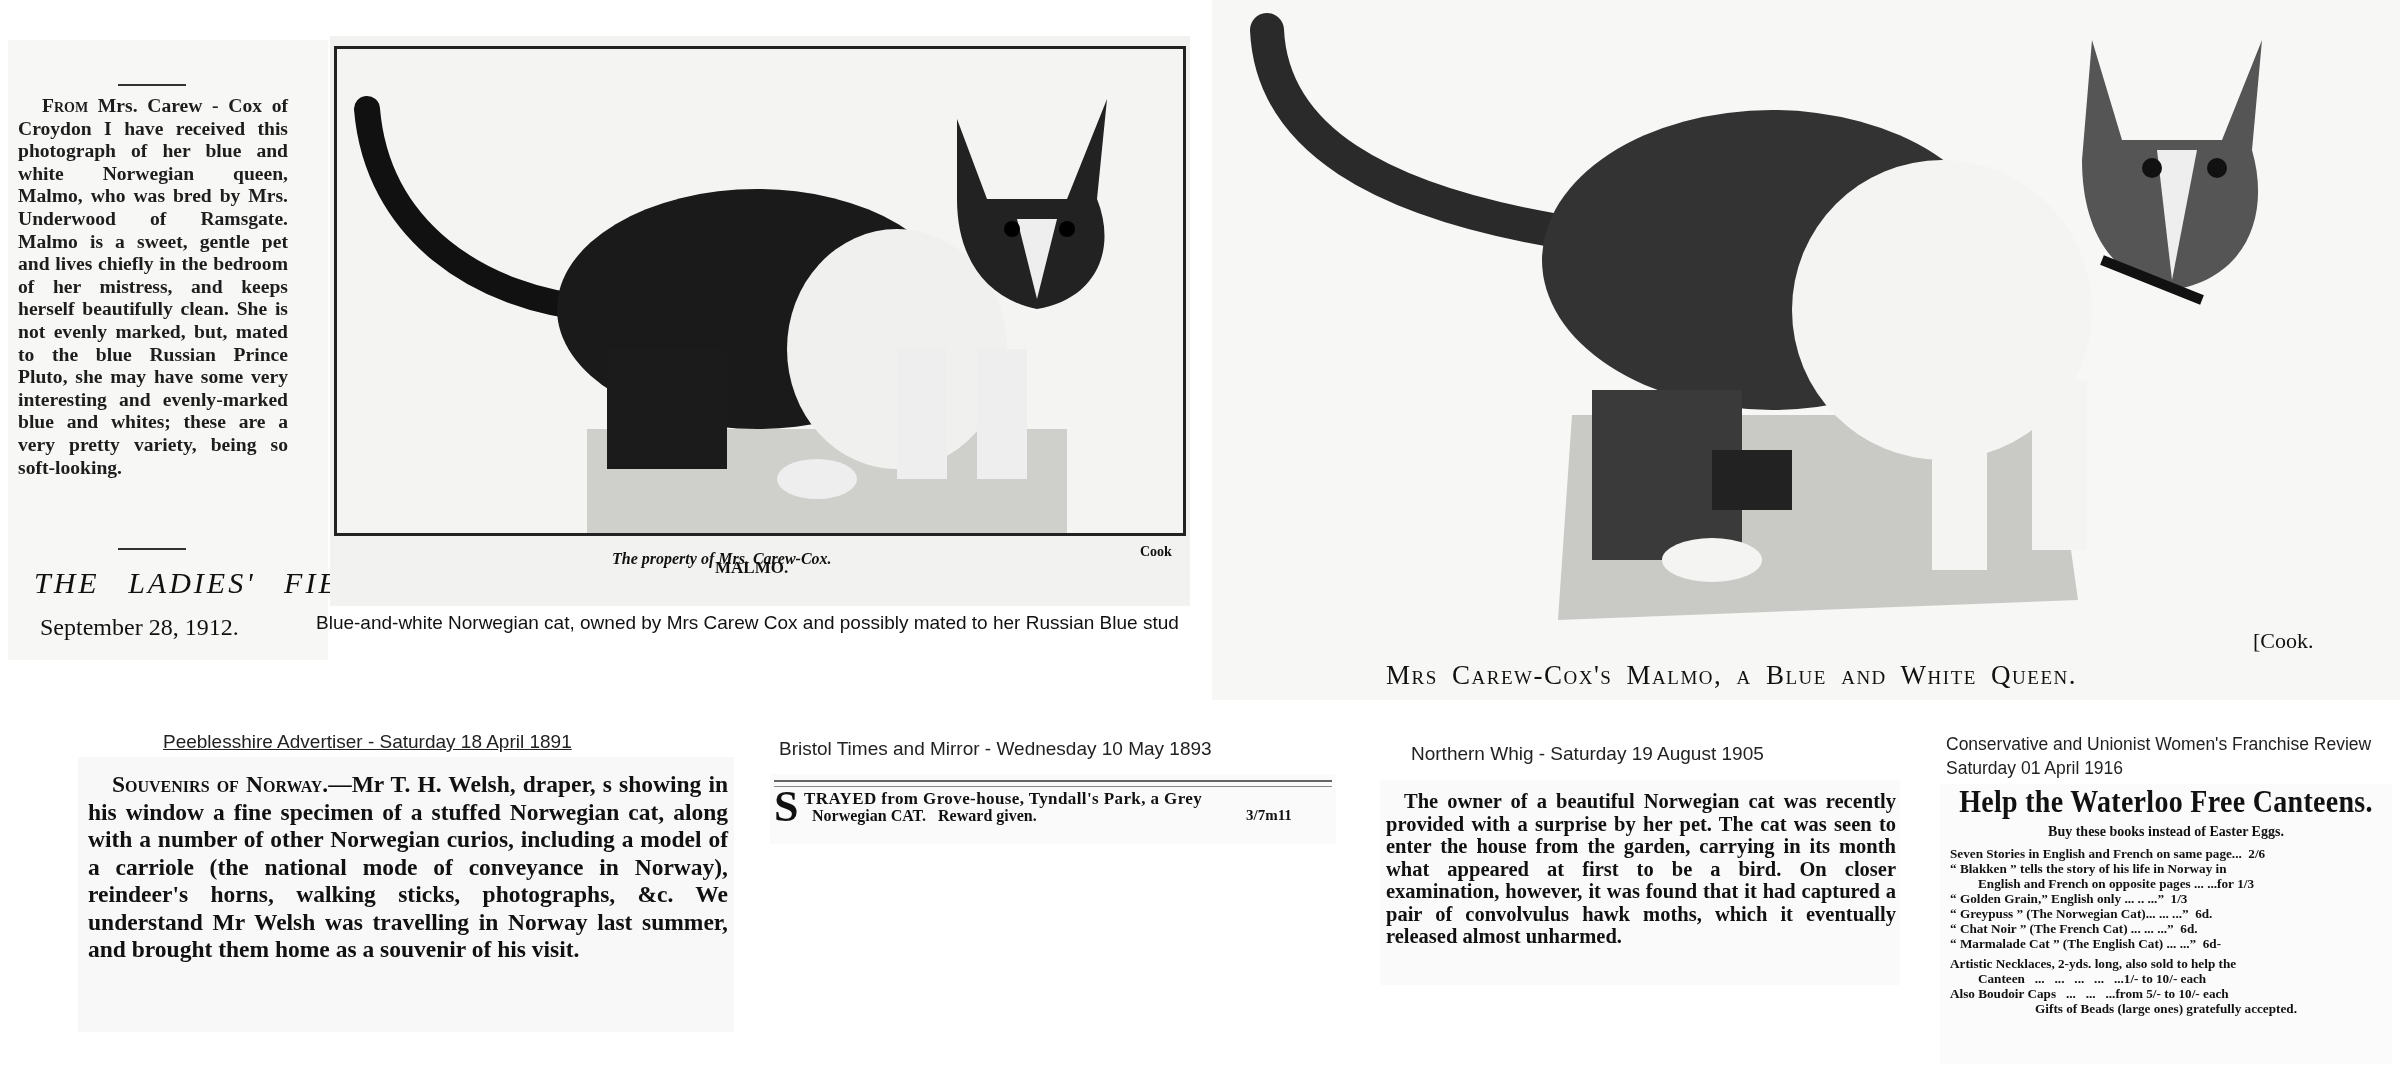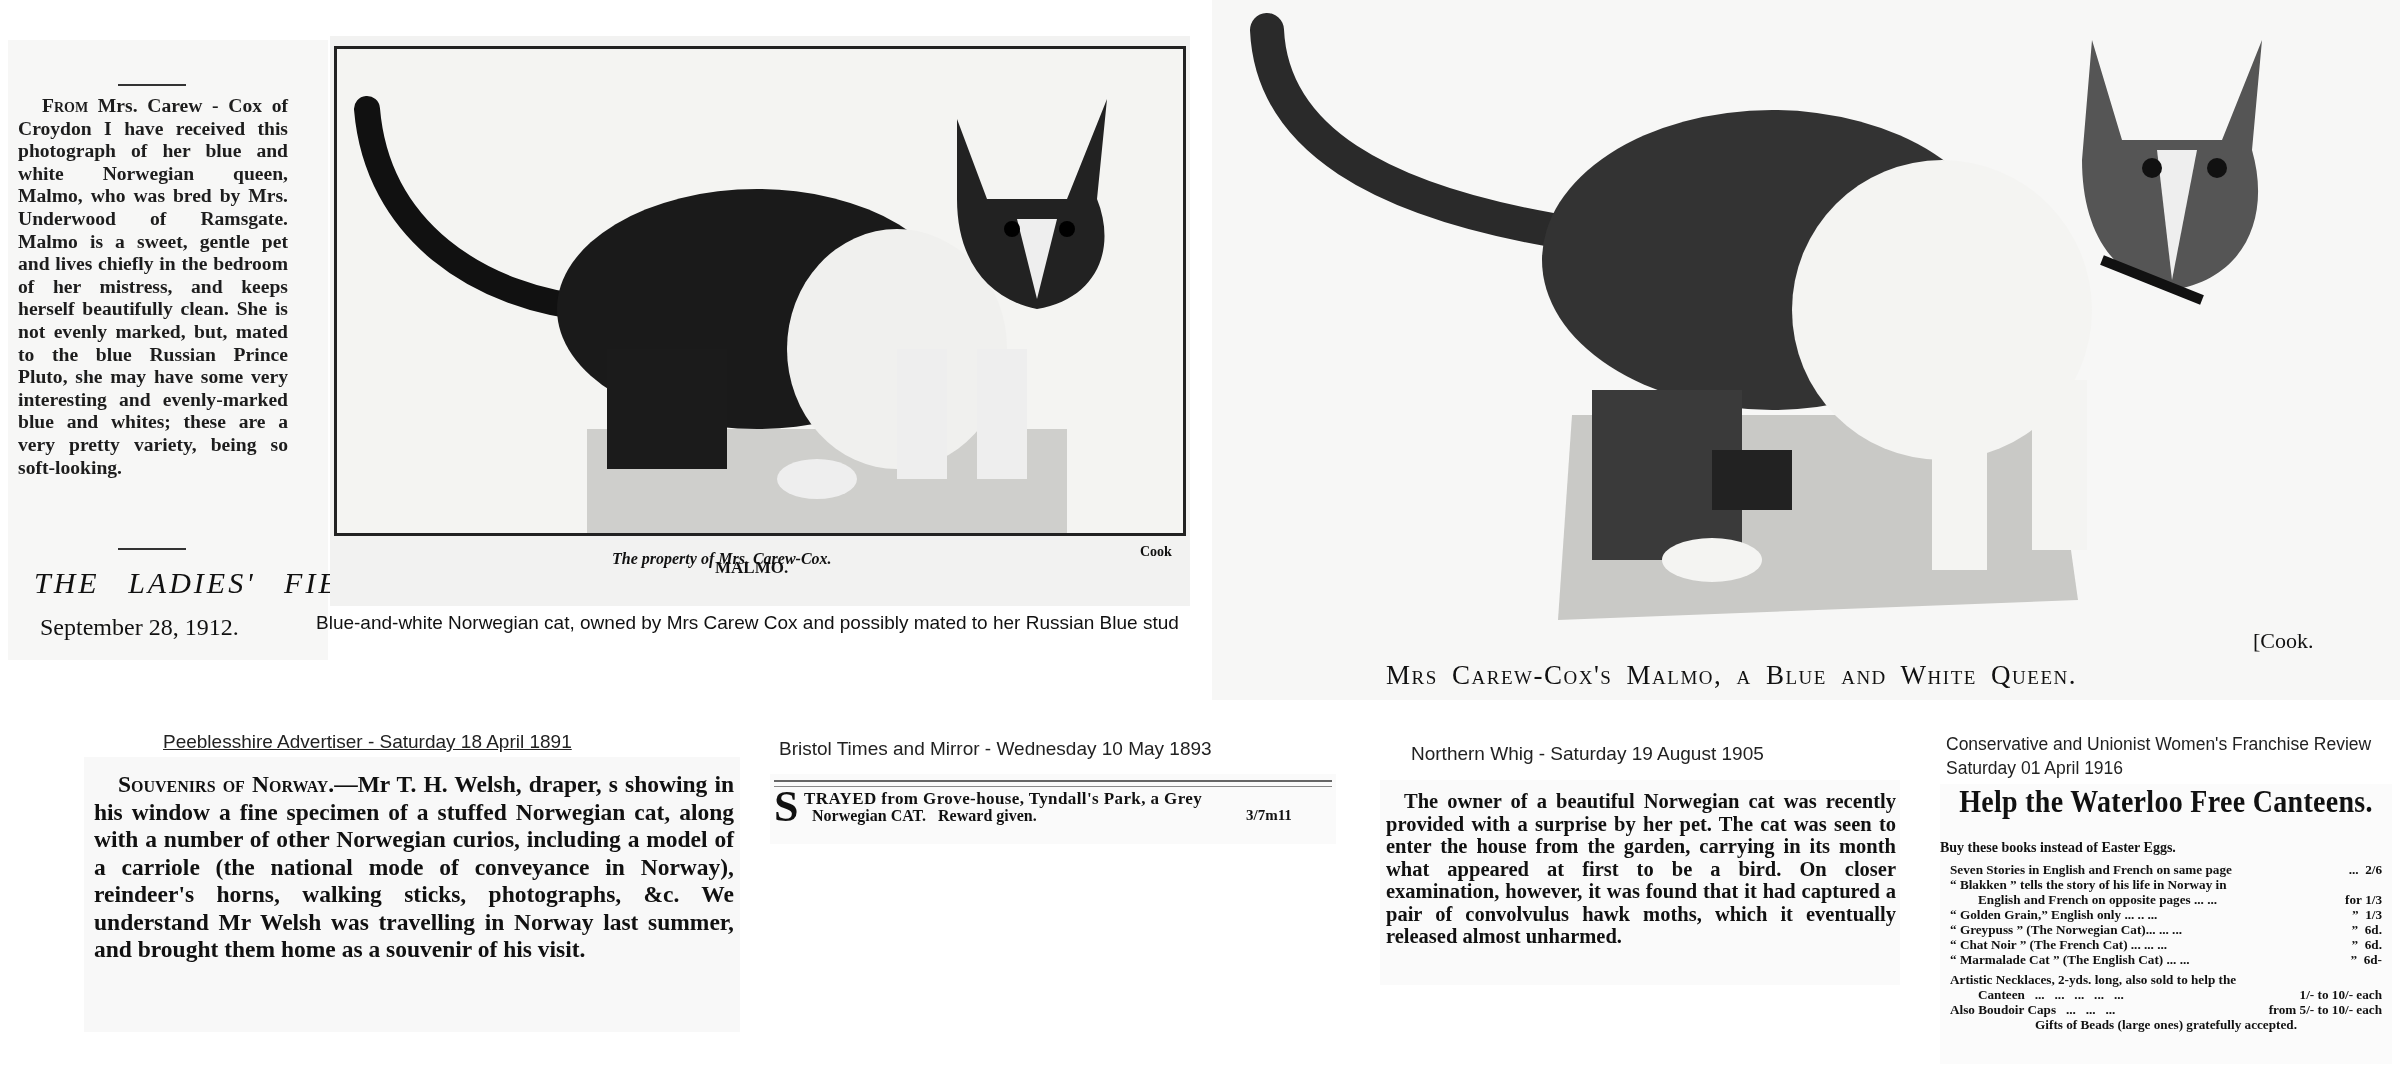--- a/index.html
+++ b/index.html
@@ -11,21 +11,21 @@
   .sans{font-family:"Liberation Sans","DejaVu Sans",sans-serif;}
   .caption-sans{font-family:"Liberation Sans","DejaVu Sans",sans-serif;color:#222;font-size:19px;}
   .rule{height:2px;background:#333;}
   
   #lf-body{left:18px;top:95px;width:270px;font-size:19.6px;line-height:22.6px;text-align:justify;font-weight:bold;color:#1d1d1d;}
   #lf-body .sc{font-variant:small-caps;}
   
   .frame{border:3px solid #222;box-sizing:border-box;background:#f4f4f2;overflow:hidden;}
   
   .clip-text{font-weight:bold;text-align:justify;color:#111;}
-  .row{display:flex;justify-content:space-between;white-space:nowrap;}
+  .row{display:flex;white-space:nowrap;}
 </style>
 </head>
 <body>
 
 <div class="abs clip" style="left:8px;top:40px;width:320px;height:620px;background:#f7f7f6;"></div>
 <div class="abs rule" style="left:118px;top:84px;width:68px;"></div>
 <div class="abs" id="lf-body">
   <span class="sc" style="margin-left:24px;">From</span>
   <span>Mrs. Carew - Cox of Croydon I have received this photograph of her blue and white Norwegian queen, Malmo, who was bred by Mrs. Underwood of Ramsgate. Malmo is a sweet, gentle pet and lives chiefly in the bedroom of her mistress, and keeps herself beautifully clean. She is not evenly marked, but, mated to the blue Russian Prince Pluto, she may have some very interesting and evenly-marked blue and whites; these are a very pretty variety, being so soft-looking.</span>
 </div>
@@ -70,21 +70,21 @@
     <path d="M890 260 L990 300" stroke="#111" stroke-width="10"></path>
     <rect x="720" y="380" width="55" height="190" fill="#f4f4f2"></rect>
     <rect x="820" y="380" width="55" height="170" fill="#f4f4f2"></rect>
     <ellipse cx="500" cy="560" rx="50" ry="22" fill="#f4f4f2"></ellipse>
   </svg>
 </div>
 <div class="abs serif" style="left:2253px;top:628px;font-size:22px;">[Cook.</div>
 <div class="abs serif" style="left:1386px;top:660px;font-size:27px;font-variant:small-caps;letter-spacing:1.5px;word-spacing:6px;white-space:nowrap;">Mrs Carew-Cox's Malmo, a Blue and White Queen.</div>
 
 <div class="abs caption-sans" style="left:163px;top:731px;white-space:nowrap;text-decoration:underline;">Peeblesshire Advertiser - Saturday 18 April 1891</div>
-<div class="abs clip" style="left:84px;top:757px;width:656px;height:275px;background:#f8f8f8;">
+<div class="abs clip" style="left:78px;top:757px;width:656px;height:275px;background:#f8f8f8;">
   <div class="clip-text serif" style="padding:14px 6px 0 10px;font-size:23.5px;line-height:27.5px;">
     <span style="margin-left:24px;font-variant:small-caps;">Souvenirs of Norway.</span><span>—Mr T. H. Welsh, draper, s showing in his window a fine specimen of a stuffed Norwegian cat, along with a number of other Norwegian curios, including a model of a carriole (the national mode of conveyance in Norway), reindeer's horns, walking sticks, photographs, &amp;c. We understand Mr Welsh was travelling in Norway last summer, and brought them home as a souvenir of his visit.</span>
   </div>
 </div>
 
 <div class="abs caption-sans" style="left:779px;top:738px;white-space:nowrap;">Bristol Times and Mirror - Wednesday 10 May 1893</div>
 <div class="abs" style="left:770px;top:774px;width:566px;height:70px;background:#fafafa;">
   <div style="height:2px;background:#666;margin:6px 4px 0;"></div>
   <div style="height:1px;background:#888;margin:4px 4px 0;"></div>
   <div class="serif" style="position:relative;height:44px;font-weight:bold;">
@@ -99,21 +99,21 @@
 <div class="abs clip" style="left:1380px;top:780px;width:520px;height:205px;background:#fafafa;">
   <div class="clip-text serif" style="padding:10px 4px 0 6px;font-size:20.5px;line-height:22.5px;">
     <span style="margin-left:18px;">The owner of a beautiful Norwegian cat was recently provided with a surprise by her pet. The cat was seen to enter the house from the garden, carrying in its month what appeared at first to be a bird. On closer examination, however, it was found that it had captured a pair of convolvulus hawk moths, which it eventually released almost unharmed.</span>
   </div>
 </div>
 
 <div class="abs caption-sans" style="left:1946px;top:734px;white-space:nowrap;font-size:17.5px;">Conservative and Unionist Women's Franchise Review</div>
 <div class="abs caption-sans" style="left:1946px;top:758px;white-space:nowrap;font-size:17.5px;">Saturday 01 April 1916</div>
 <div class="abs" style="left:1940px;top:784px;width:452px;height:280px;background:#fbfbfb;">
   <div class="serif" style="text-align:center;font-size:28px;font-weight:bold;letter-spacing:0.3px;margin-top:2px;white-space:nowrap;transform:scaleY(1.15);">Help the Waterloo Free Canteens.</div>
-  <div class="serif" style="font-size:14px;font-weight:bold;margin-top:22px;">Buy these books instead of Easter Eggs.</div>
+  <div class="serif" style="text-align:center;font-size:14px;font-weight:bold;margin-top:6px;">Buy these books instead of Easter Eggs.</div>
   <div class="serif" style="font-size:13.2px;line-height:15px;font-weight:bold;padding:6px 10px 0 10px;">
     <div class="row">
         <span>Seven Stories in English and French on same page</span>
         <span><span>...</span>&nbsp;&nbsp;<span>2/6</span></span>
       </div>
     <div class="row">
         <span>“ Blakken ” tells the story of his life in Norway in</span>
       </div>
     <div class="row">
         <span style="padding-left:28px;">English and French on opposite pages ...   ...</span>

